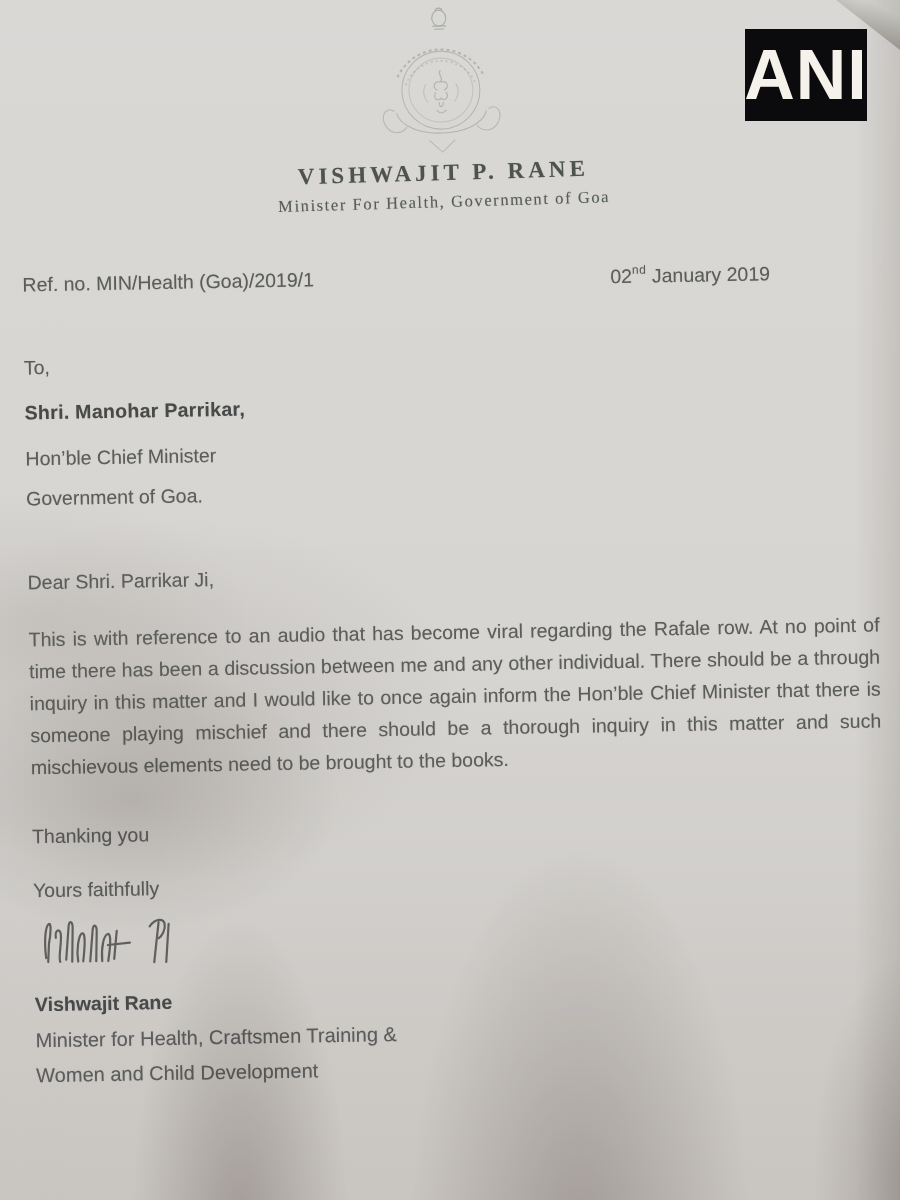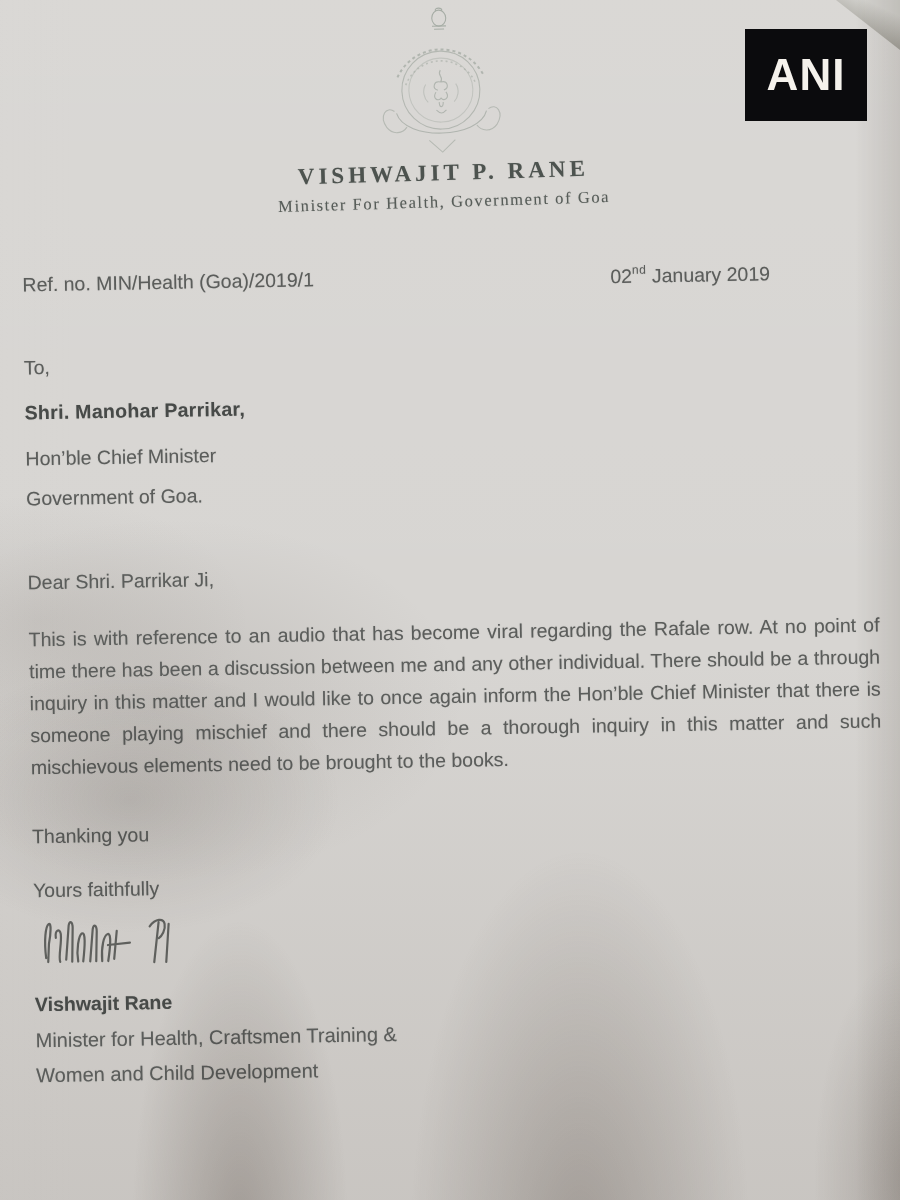--- a/index.html
+++ b/index.html
@@ -37,21 +37,21 @@
     z-index: 30;
     clip-path: polygon(0 0, 100% 0, 100% 100%);
     background: linear-gradient(205deg, #d4d3cf 20%, #a9a7a0 60%, #8e8c85 100%);
   }
   .ani-badge {
     position: absolute; left: 745px; top: 29px; width: 122px; height: 92px;
     z-index: 50;
     background: #0b0b0d;
     display: flex; align-items: center; justify-content: center;
     color: #f5f2ec;
-    font-weight: 900; font-size: 44px; letter-spacing: 1px;
+    font-weight: 900; font-size: 70px; letter-spacing: 1px;
     font-family: "Liberation Sans", sans-serif;
   }
   .letter {
     position: absolute; inset: 0;
     transform: rotate(-1deg);
     transform-origin: 450px 600px;
     color: #5b5d5b;
     z-index: 10;
     text-shadow: 0 0 1px rgba(90,92,90,0.35);
   }

